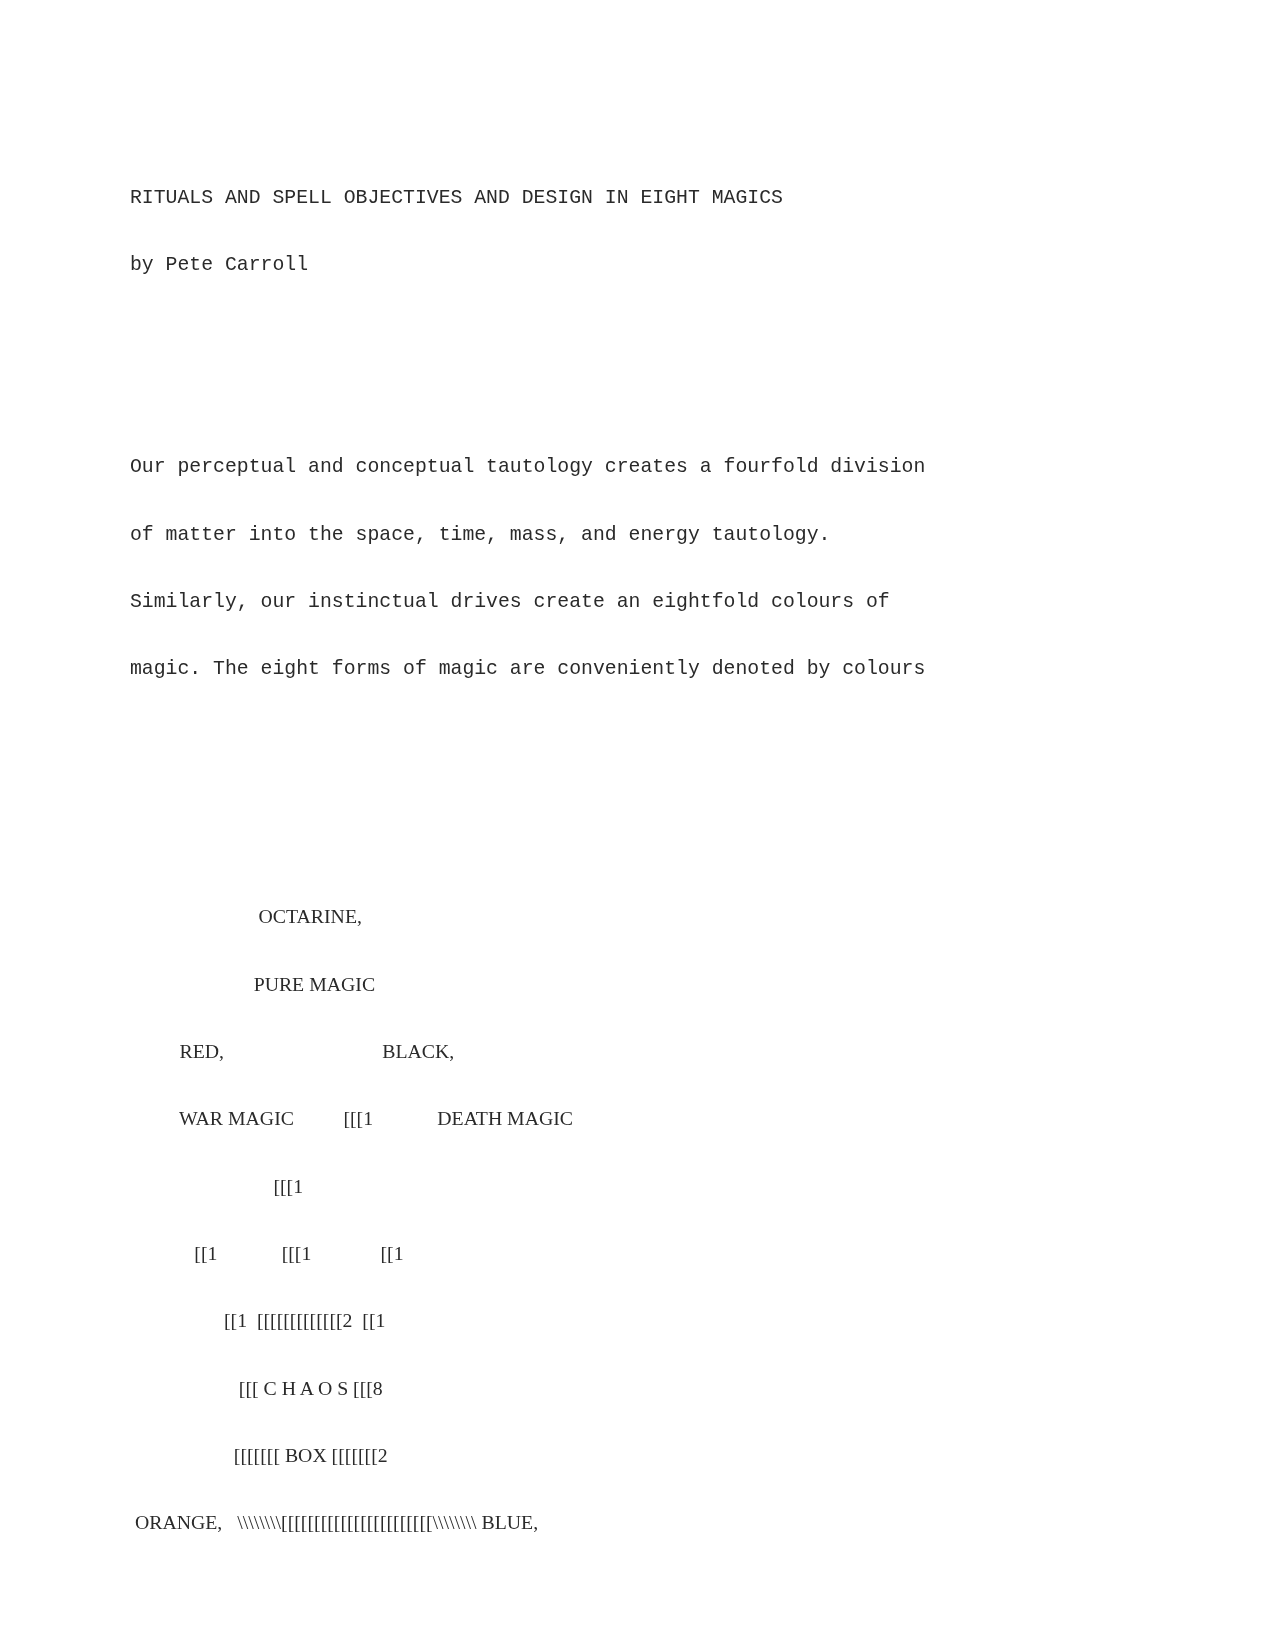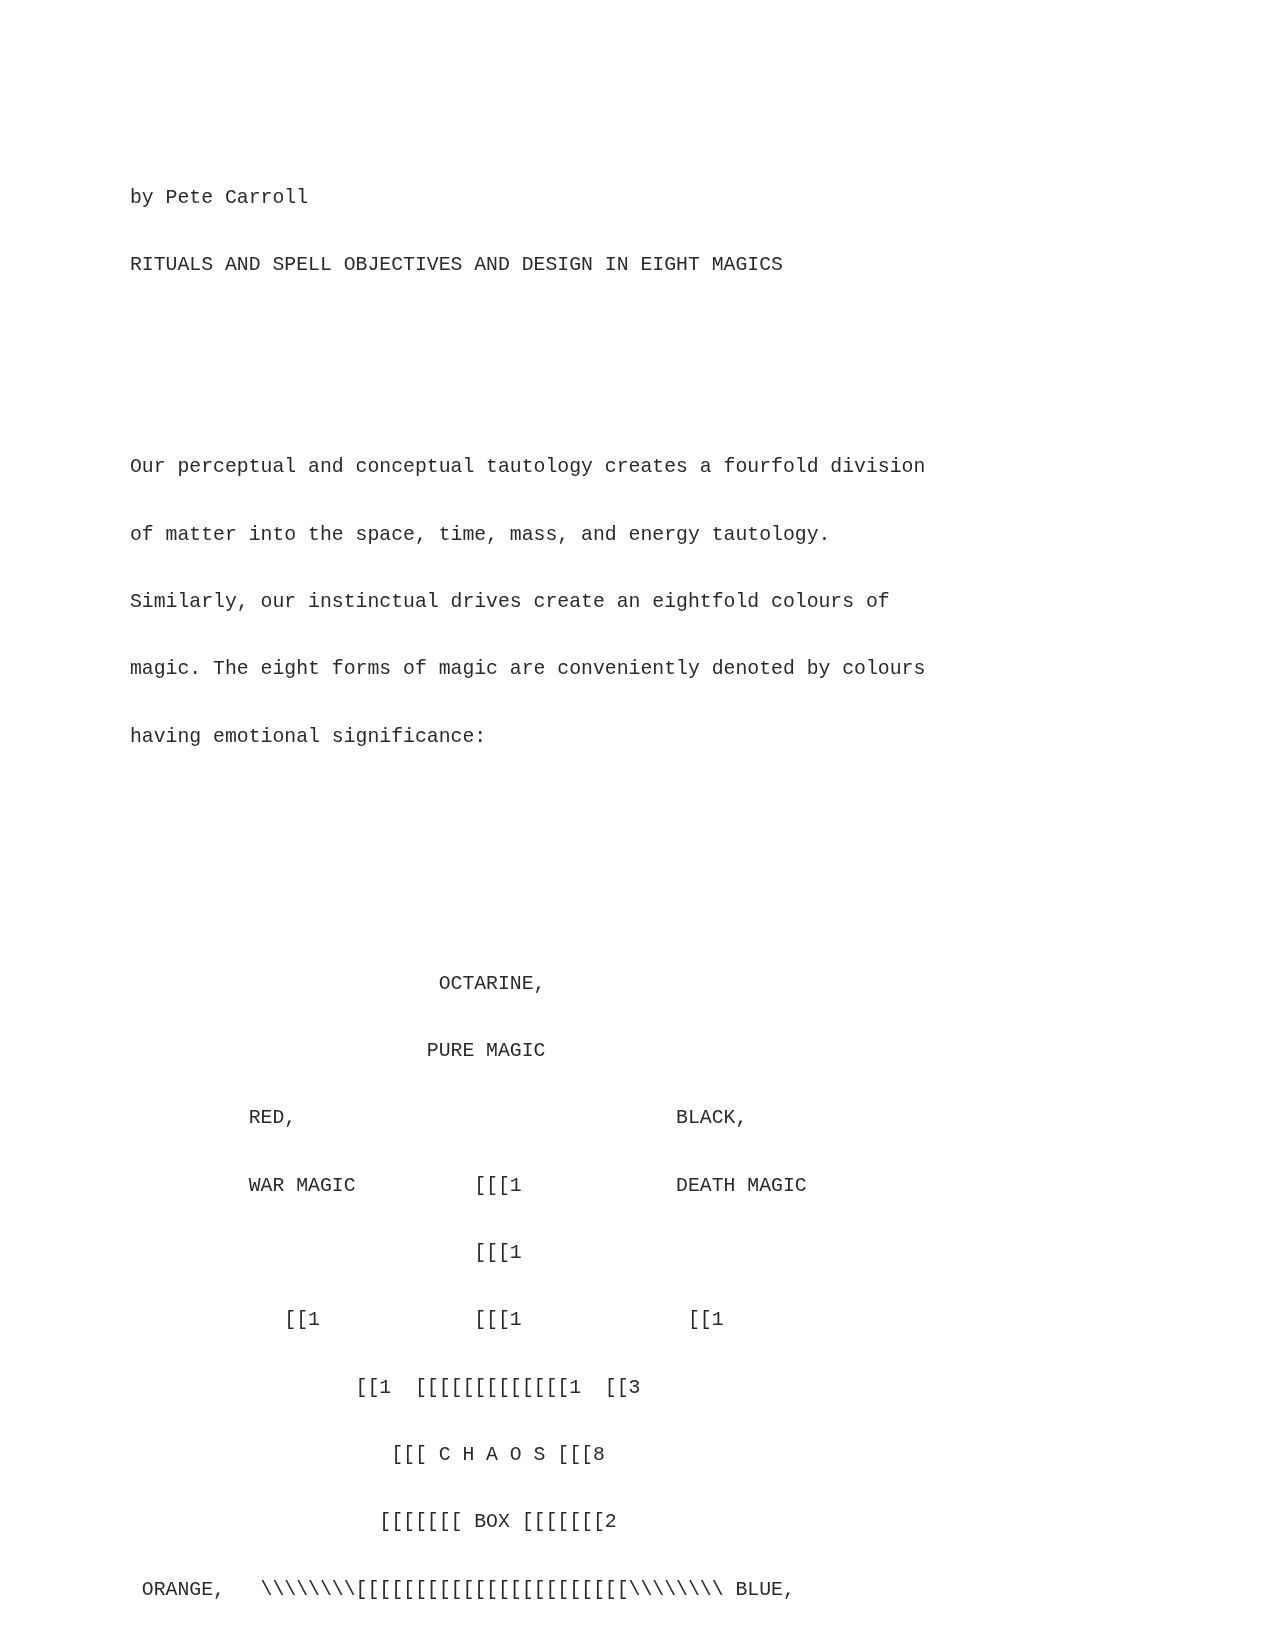--- a/index.html
+++ b/index.html
@@ -10,47 +10,46 @@
     top: 142px;
     width: 1000px;
     font-family: "Liberation Mono", "DejaVu Sans Mono", monospace;
     font-size: 19.8px;
     line-height: 22.45px;
     color: #2a2a2a;
     white-space: pre;
   }
   .line { display: block; height: 22.45px; }
   .blank { display: block; height: 22.45px; }
-  .diagram .line { letter-spacing: 0; }
+  .diagram .line { letter-spacing: 0; font-family: Liberation Serif, serif; }
 </style>
 </head>
 <body>
 
 <div class="page">
+  <span class="line">RITUALS AND SPELL OBJECTIVES AND DESIGN IN EIGHT MAGICS</span>
   <span class="line">by Pete Carroll</span>
-  <span class="line">RITUALS AND SPELL OBJECTIVES AND DESIGN IN EIGHT MAGICS</span>
   <span class="blank"></span>
 
   <div>
     <span class="line">Our perceptual and conceptual tautology creates a fourfold division</span>
     <span class="line">of matter into the space, time, mass, and energy tautology.</span>
     <span class="line">Similarly, our instinctual drives create an eightfold colours of</span>
     <span class="line">magic. The eight forms of magic are conveniently denoted by colours</span>
-    <span class="line">having emotional significance:</span>
   </div>
   <span class="blank"></span>
 
   <div class="diagram">
     <span class="line">                          OCTARINE,</span>
     <span class="line">                         PURE MAGIC</span>
     <span class="line">          RED,                                BLACK,</span>
     <span class="line">          WAR MAGIC          [[[1             DEATH MAGIC</span>
     <span class="line">                             [[[1</span>
     <span class="line">             [[1             [[[1              [[1</span>
-    <span class="line">                   [[1  [[[[[[[[[[[[[1  [[3</span>
+    <span class="line">                   [[1  [[[[[[[[[[[[[2  [[1</span>
     <span class="line">                      [[[ C H A O S [[[8</span>
     <span class="line">                     [[[[[[[ BOX [[[[[[[2</span>
     <span class="line"> ORANGE,   \\\\\\\\[[[[[[[[[[[[[[[[[[[[[[[\\\\\\\\ BLUE,</span>
     
     
     
     
     
     
     

